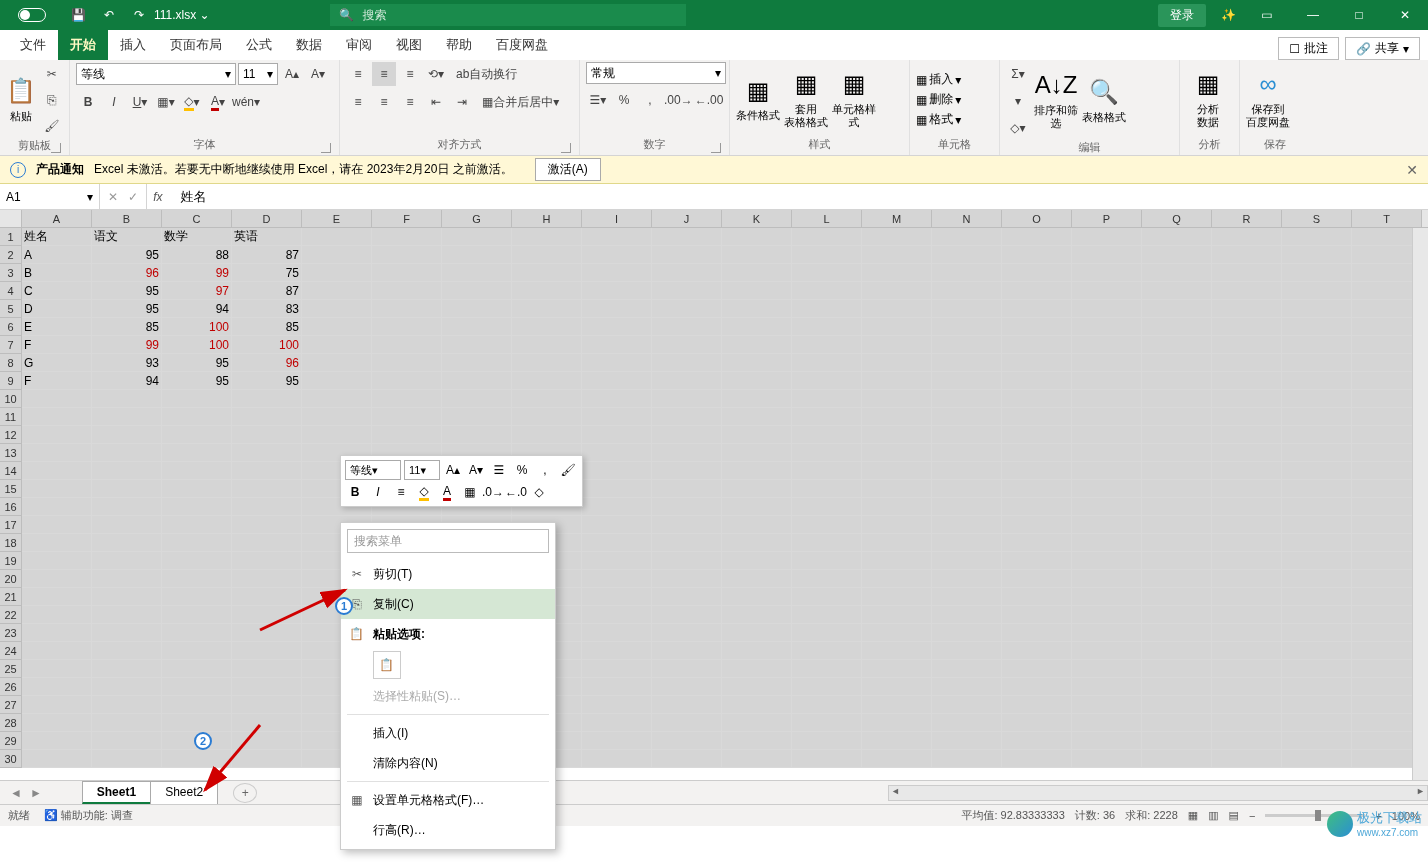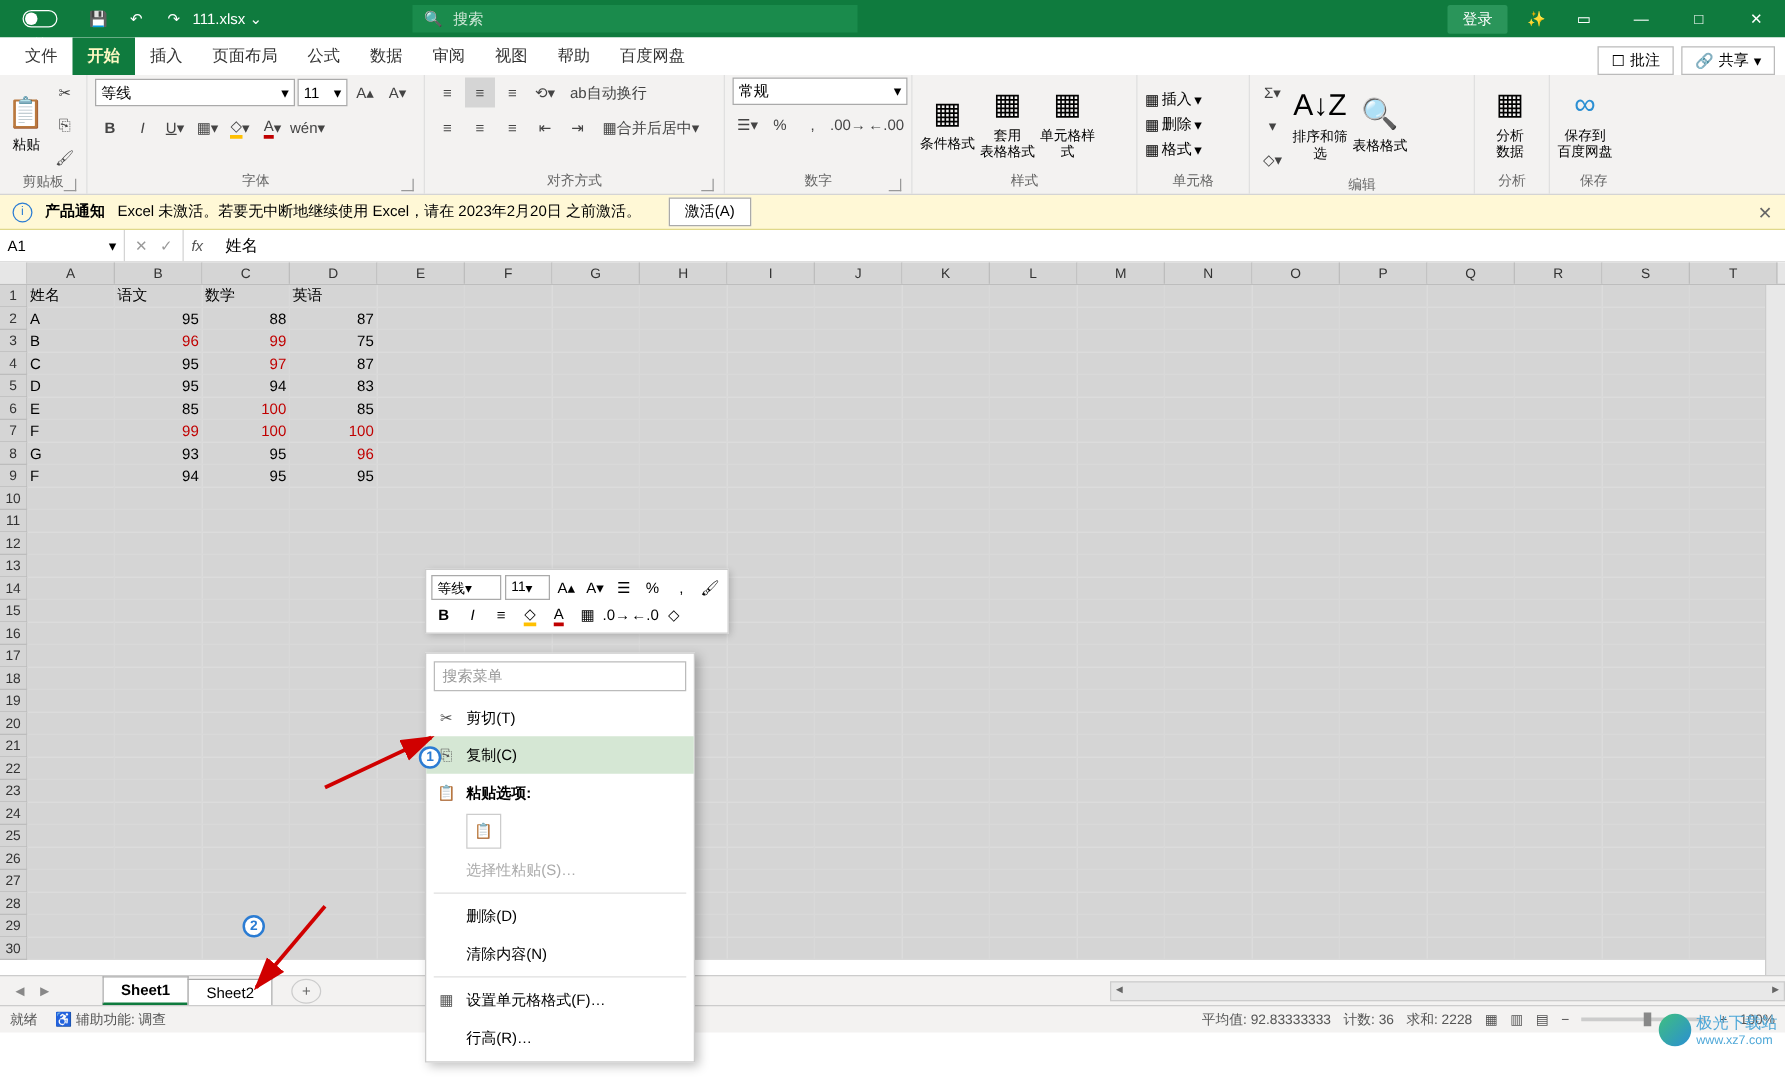--- a/index.html
+++ b/index.html
@@ -81,21 +81,21 @@
 
 
 .badge { position: absolute; width: 18px; height: 18px; border-radius: 50%; background: #fff; border: 2.5px solid #2b7cd3; color: #2b7cd3; font-size: 11px; font-weight: bold; display: flex; align-items: center; justify-content: center; z-index: 30; }
 
 
 .arrow-svg { position: absolute; pointer-events: none; z-index: 25; }
 
 
 .sheet-bar { height: 24px; display: flex; align-items: center; border-top: 1px solid #ccc; background: #f3f2f1; }
 .sheet-nav { display: flex; gap: 8px; padding: 0 10px; color: #888; }
-.sheet-tabs { display: flex; align-items: flex-end; margin-left: 30px; }
+.sheet-tabs { display: flex; margin-left: 30px; }
 .sheet-tab { padding: 3px 14px; border: 1px solid #aaa; border-bottom: none; background: #fff; font-size: 12px; margin-right: -1px; }
 .sheet-tab.active { border-bottom: 2px solid #0f7b3e; font-weight: bold; }
 .sheet-add { width: 24px; height: 20px; display: flex; align-items: center; justify-content: center; color: #666; margin-left: 16px; border: 1px solid #ccc; border-radius: 50%; }
 .sheet-hscroll { margin-left: auto; width: 540px; height: 16px; background: #e8e8e8; border: 1px solid #ccc; position: relative; }
 .sheet-hscroll::before { content: '◄'; position: absolute; left: 2px; font-size: 9px; color: #666; }
 .sheet-hscroll::after { content: '►'; position: absolute; right: 2px; font-size: 9px; color: #666; }
 
 
 .status-bar { height: 22px; background: #f3f2f1; border-top: 1px solid #ccc; display: flex; align-items: center; padding: 0 8px; font-size: 11px; color: #555; gap: 14px; }
 .status-right { margin-left: auto; display: flex; align-items: center; gap: 10px; }
@@ -1098,21 +1098,21 @@
         <b>粘贴选项:</b>
       </div>
     <div class="paste-opts">
         <div class="paste-opt-ico">📋</div>
       </div>
     <div class="ctx-item disabled">
         <span>选择性粘贴(S)…</span>
       </div>
     <div class="ctx-sep"></div>
     <div class="ctx-item">
-        <span>删除(D)</span>
+        <span>插入(I)</span>
       </div>
     <div class="ctx-item">
         <span>清除内容(N)</span>
       </div>
     <div class="ctx-sep"></div>
     <div class="ctx-item">
         <span class="ico">▦</span>
         <span>设置单元格格式(F)…</span>
       </div>
     <div class="ctx-item">

